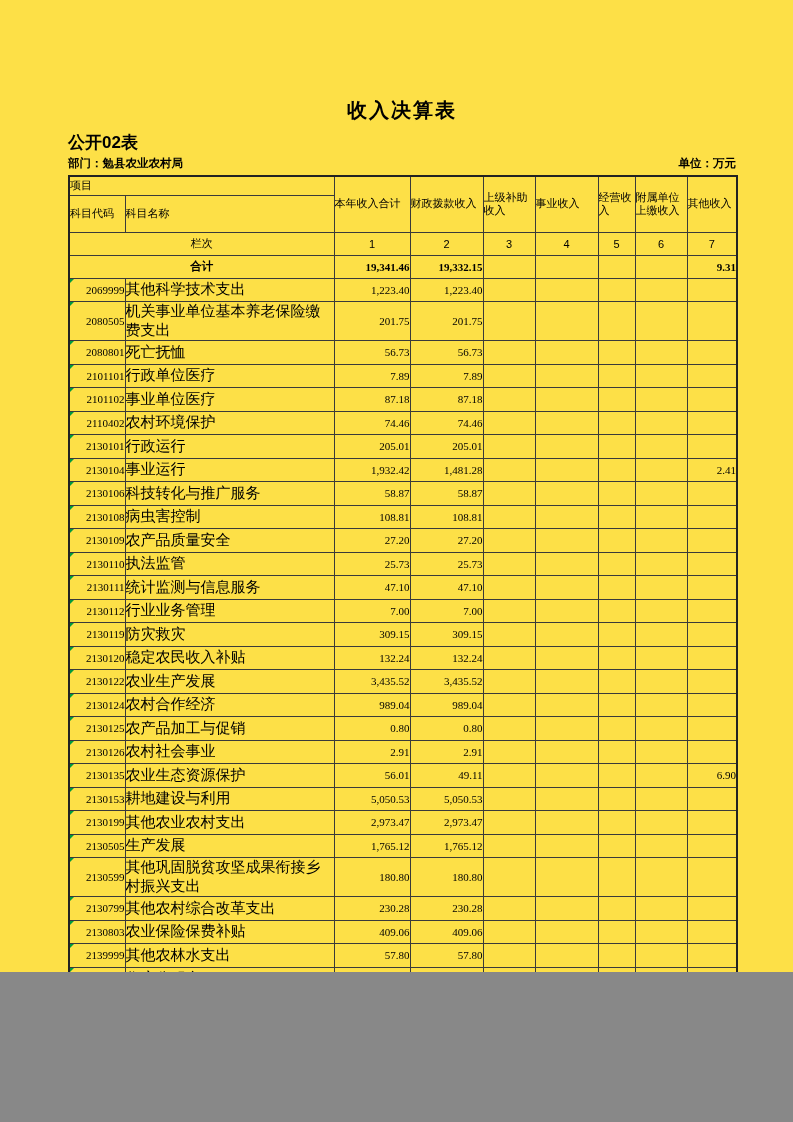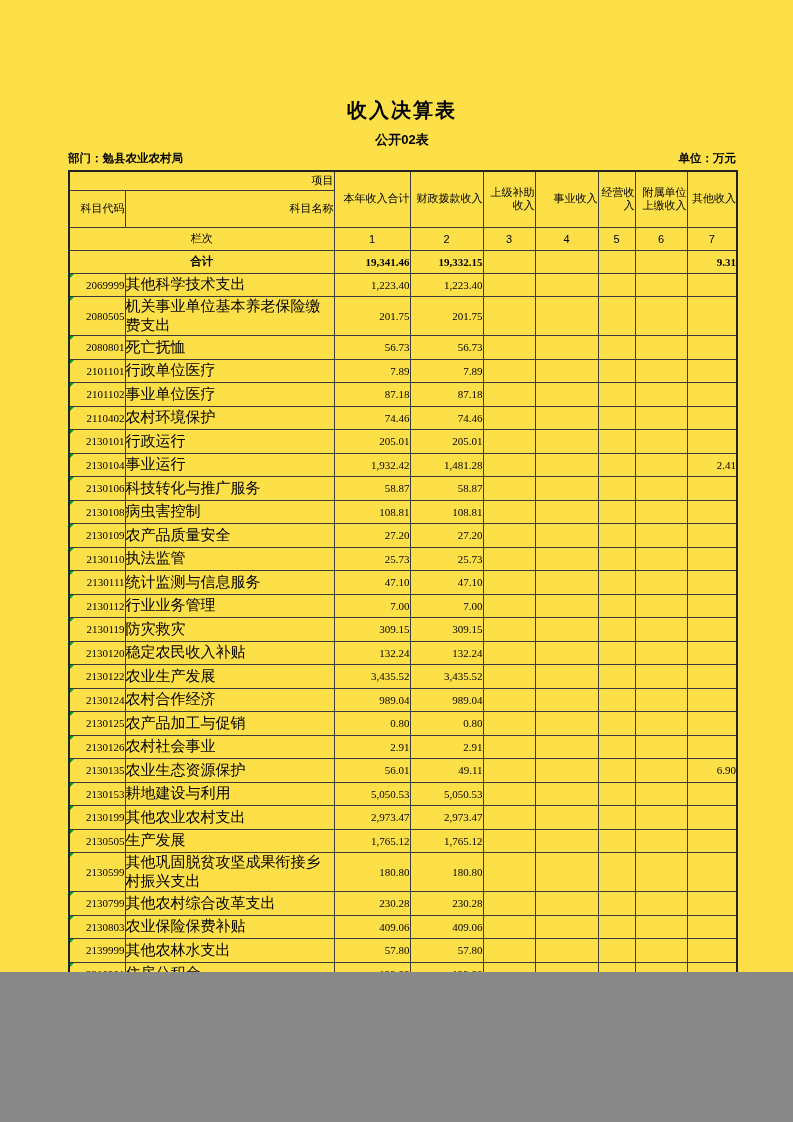--- a/index.html
+++ b/index.html
@@ -20,23 +20,23 @@
   .doc-title{
     margin-top:97px;
     text-align:center;
     font-family:"Liberation Sans","DejaVu Sans",sans-serif;
     font-weight:bold;
     font-size:20px;
     letter-spacing:2px;
   }
   .doc-label{
     margin-top:7px;
-    text-align:center;
-    font-family:"Liberation Sans","DejaVu Sans",sans-serif;
-    font-size:13px;
+    text-align:left;
+    font-family:"Liberation Sans","DejaVu Sans",sans-serif;
+    font-size:17px;
     font-weight:bold;
   }
   .meta-row{
     margin-top:2px;
     display:flex;
     justify-content:space-between;
     font-family:"Liberation Sans","DejaVu Sans",sans-serif;
     font-size:11.5px;
     font-weight:bold;
   }
@@ -50,21 +50,21 @@
   table.report th, table.report td{
     border:1px solid #3a3a3a;
     padding:0;
     overflow:hidden;
     vertical-align:middle;
   }
   thead th{
     font-family:"Liberation Sans","DejaVu Sans",sans-serif;
     font-weight:normal;
     font-size:11px;
-    text-align:right;
+    text-align:left;
     line-height:1.25;
     padding:0 1px;
   }
   tr.hdr-r1{height:19px;}
   tr.hdr-r2{height:37px;}
   tr.hdr-r3{height:23px;}
   tr.hdr-r3 td{
     font-family:"Liberation Sans","DejaVu Sans",sans-serif;
     font-size:11px;text-align:center;
   }

